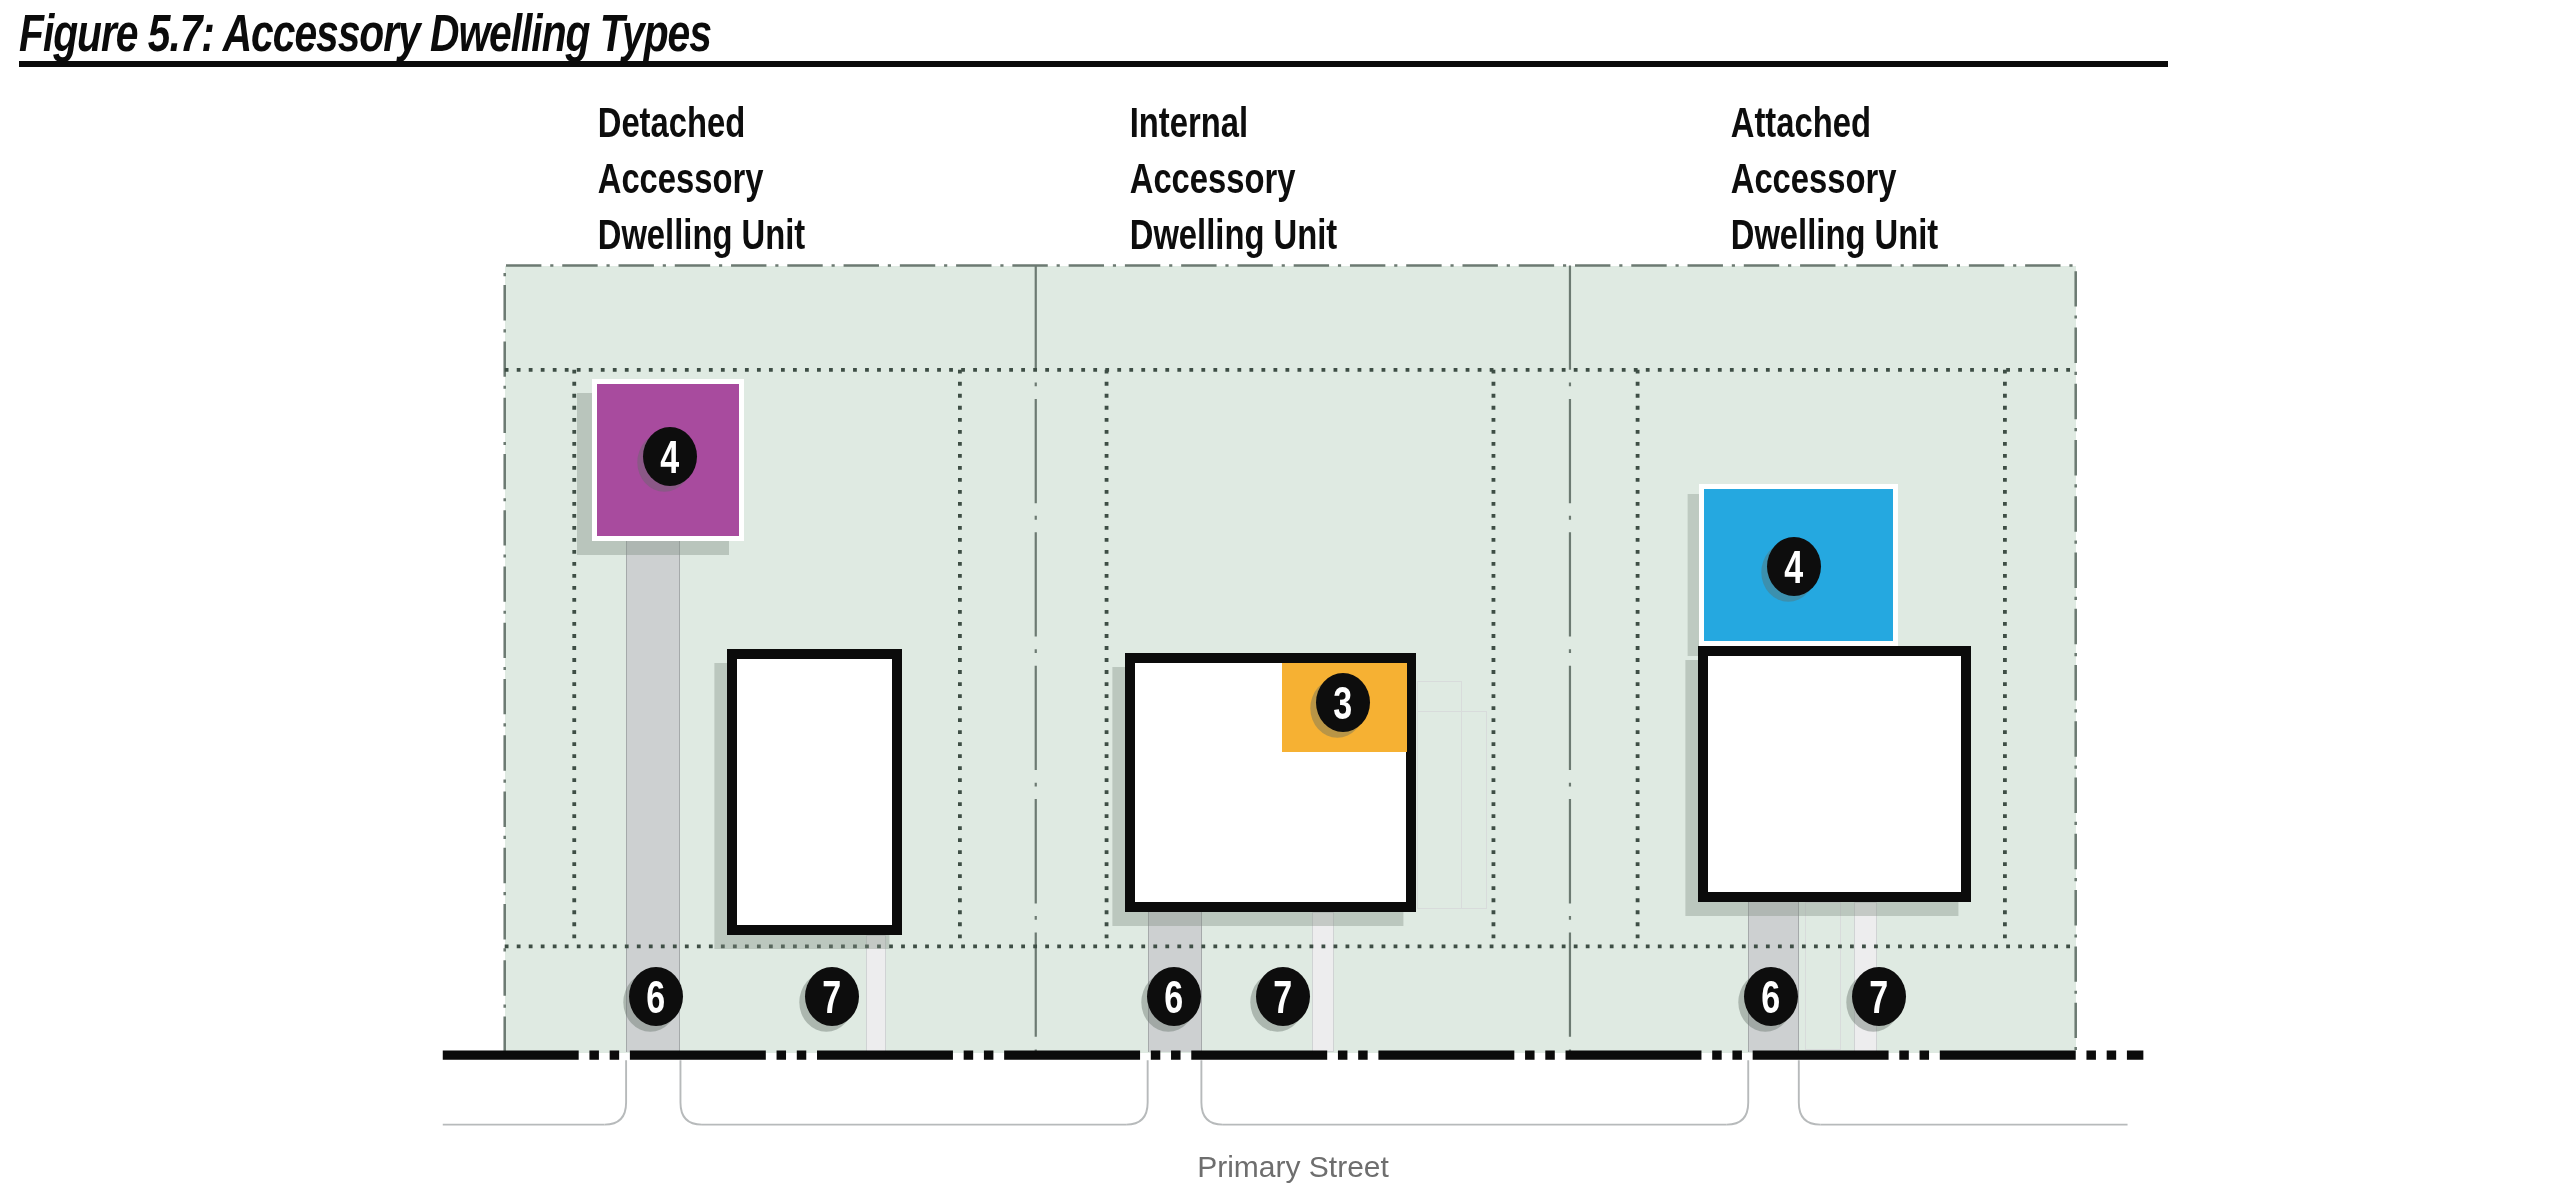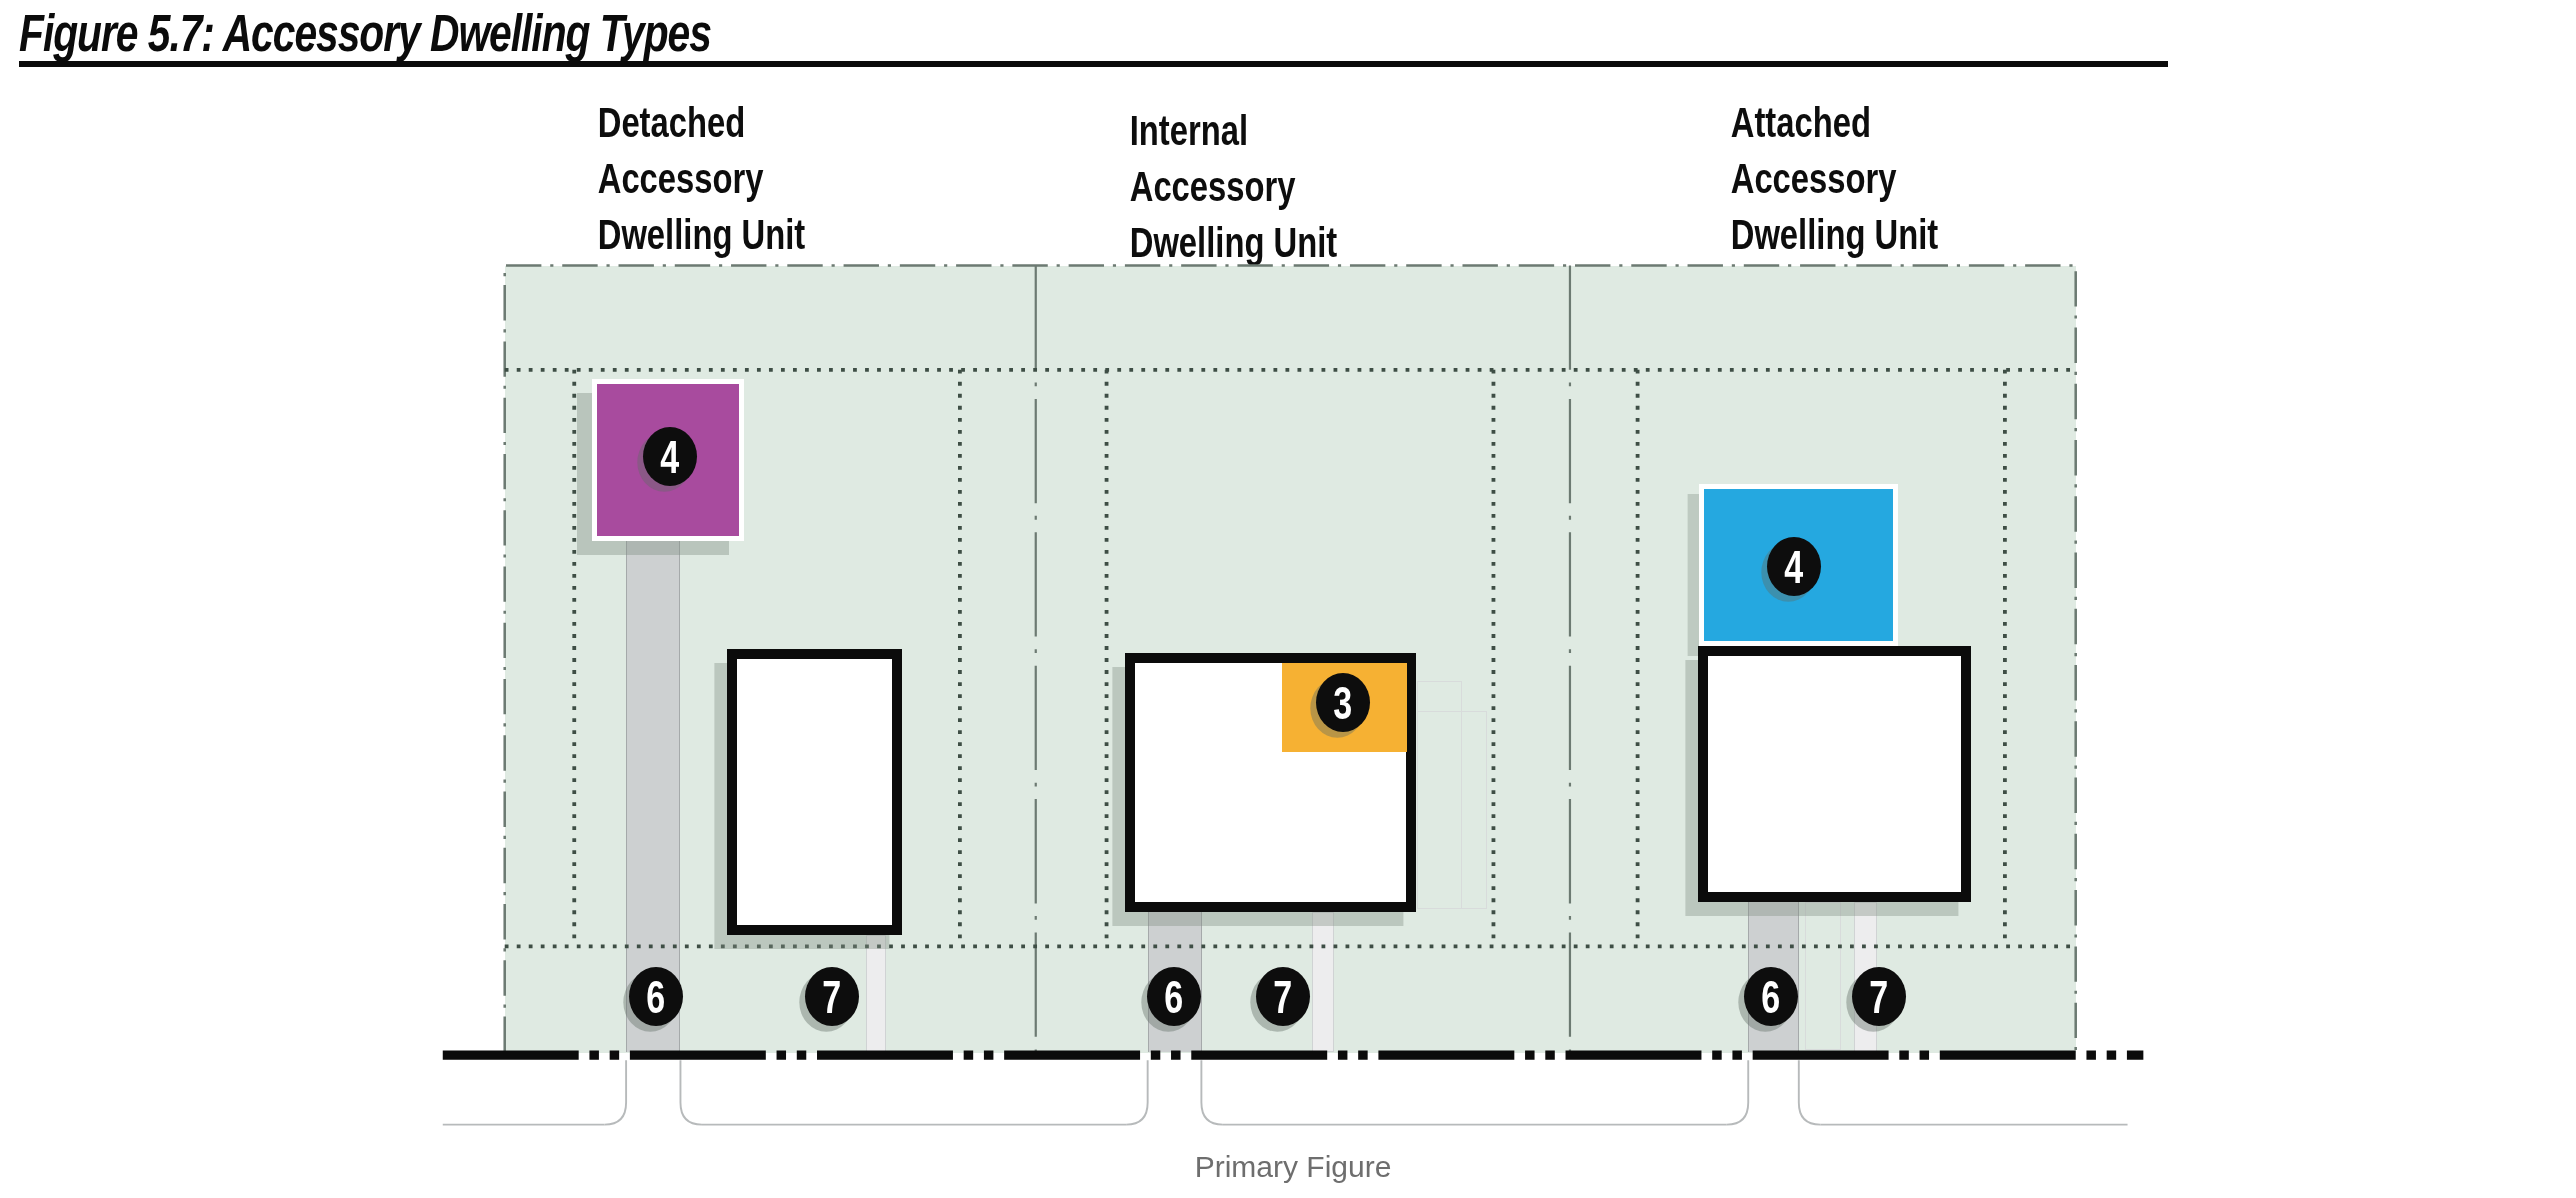--- a/index.html
+++ b/index.html
@@ -47,21 +47,21 @@
 <div class="canvas">
 
   <div class="fig-title">Figure 5.7: Accessory Dwelling Types</div>
   <div class="title-rule"></div>
 
   <div class="lot-heading" style="left:549px;">
     <div class="hline">Detached</div>
     <div class="hline">Accessory</div>
     <div class="hline">Dwelling Unit</div>
   </div>
-  <div class="lot-heading" style="left:1081px;margin-top:8px;">
+  <div class="lot-heading" style="left:1081px;">
     <div class="hline">Internal</div>
     <div class="hline">Accessory</div>
     <div class="hline">Dwelling Unit</div>
   </div>
   <div class="lot-heading" style="left:1682px;">
     <div class="hline">Attached</div>
     <div class="hline">Accessory</div>
     <div class="hline">Dwelling Unit</div>
   </div>
 
@@ -145,16 +145,16 @@
       <span>7</span>
     </div>
 
   <div class="badge" style="left: 1744px; top: 967px; background-color: rgb(13, 13, 13);">
       <span>6</span>
     </div>
   <div class="badge" style="left: 1852px; top: 967px; background-color: rgb(13, 13, 13);">
       <span>7</span>
     </div>
 
-  <div class="street-label">Primary Figure</div>
+  <div class="street-label">Primary Street</div>
 
 </div>
 
 
 </body></html>

